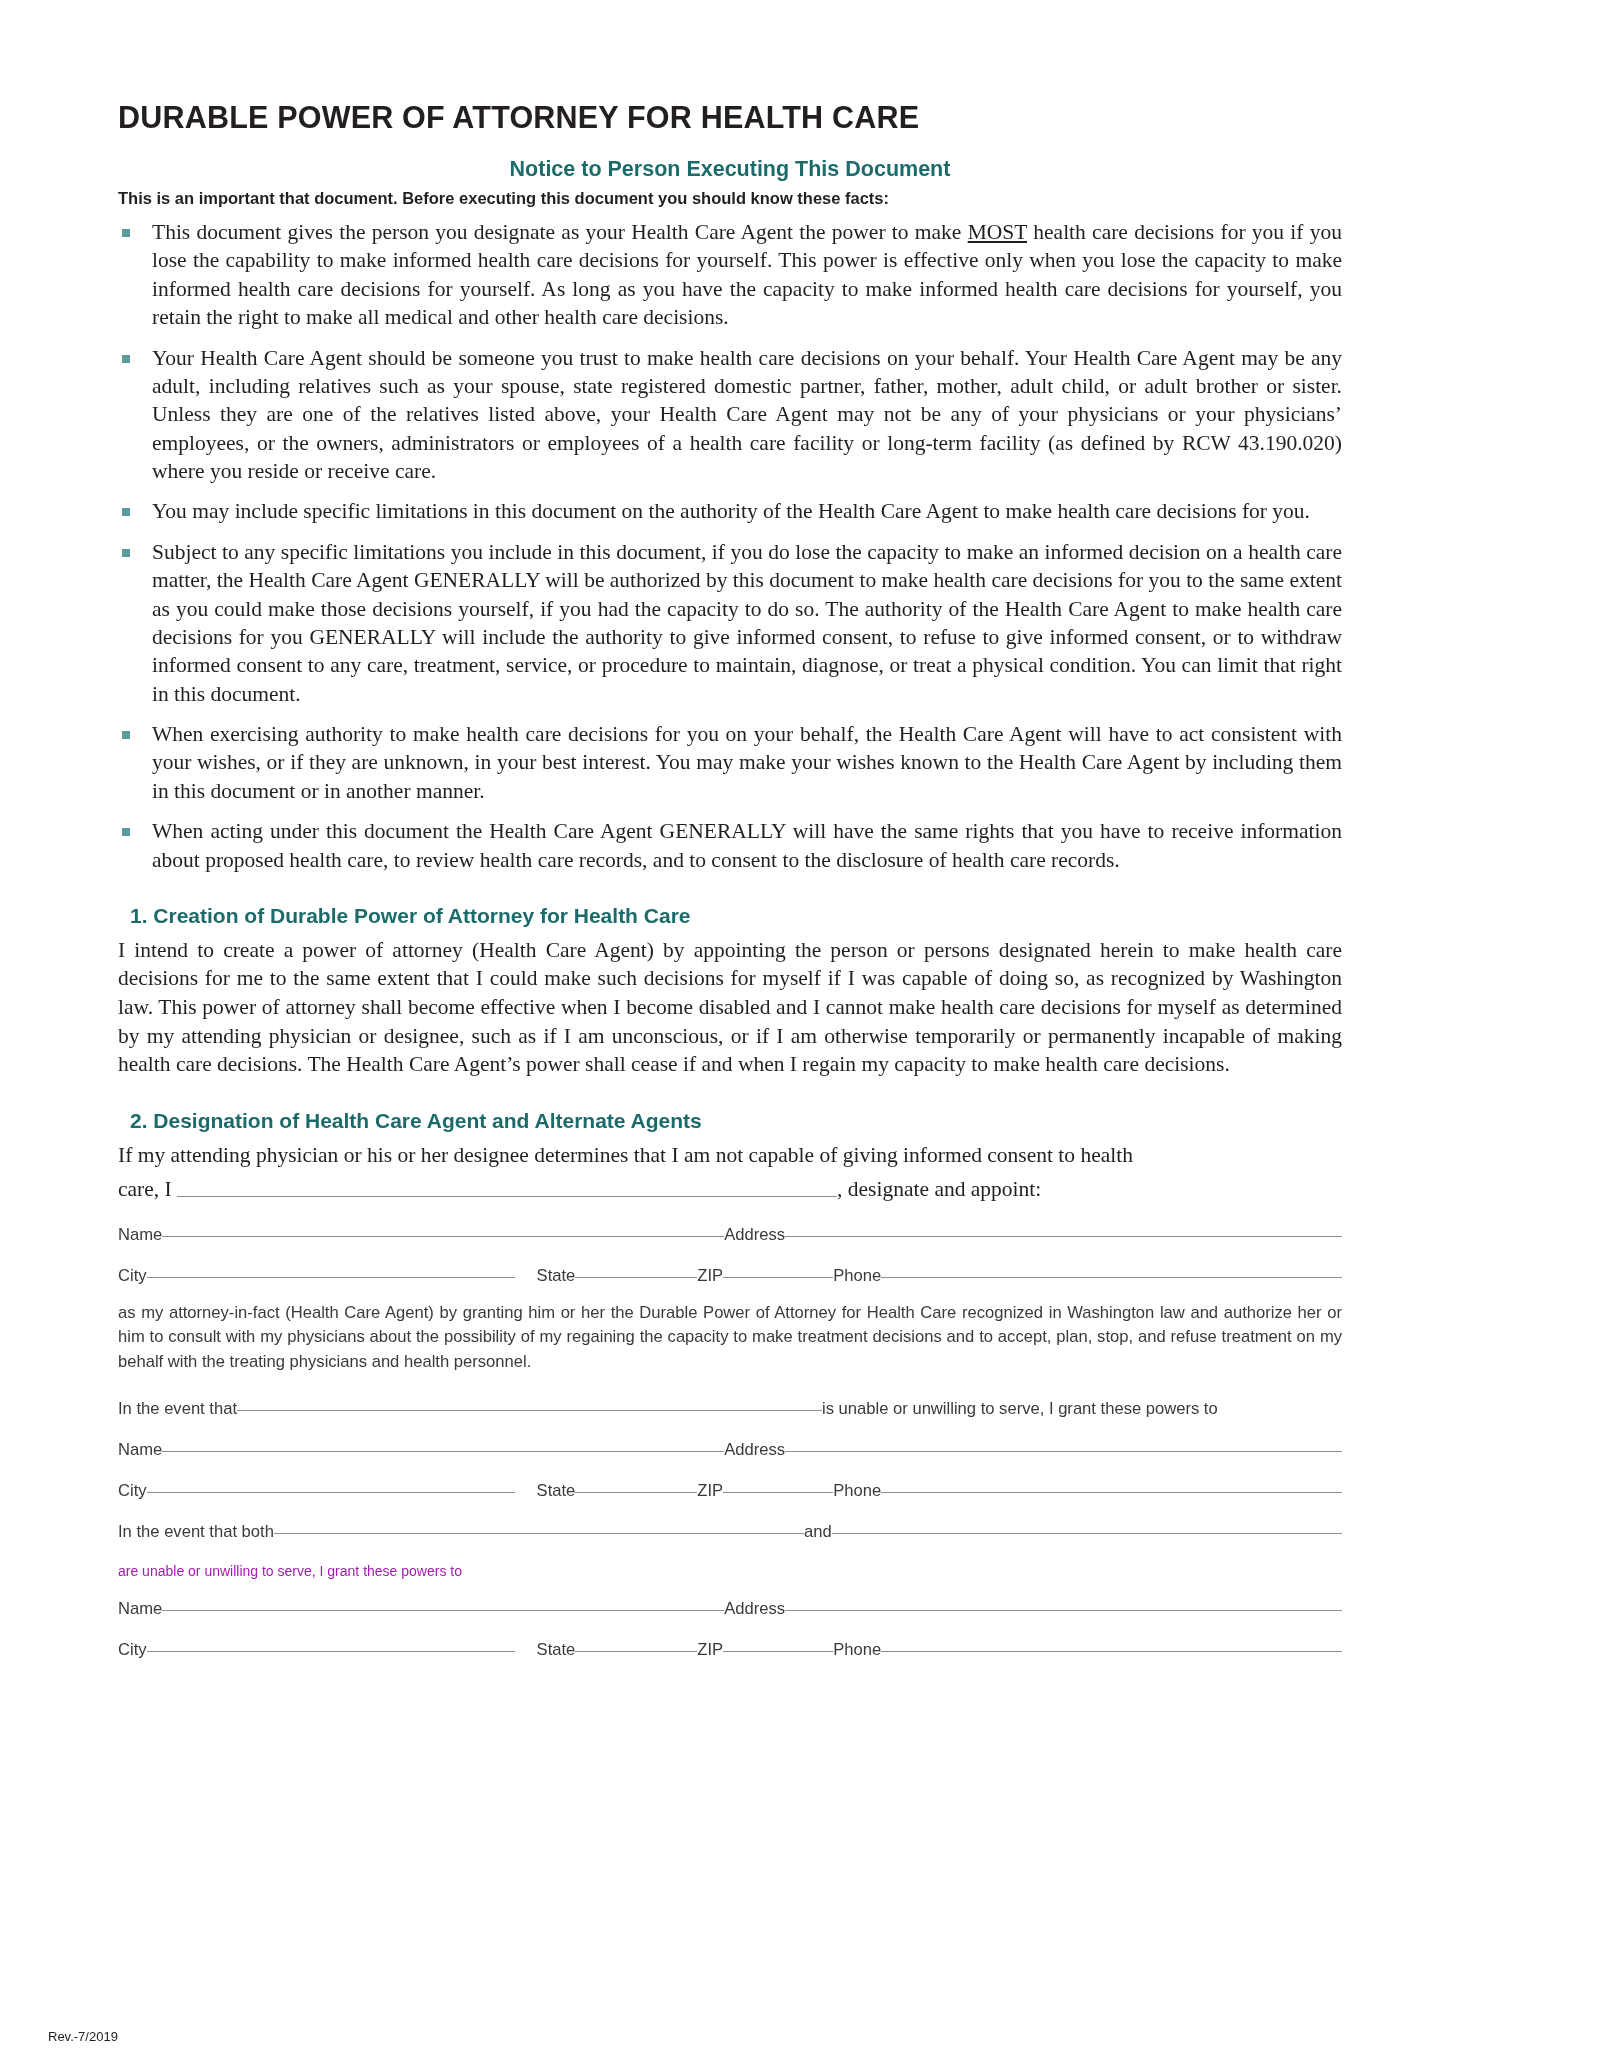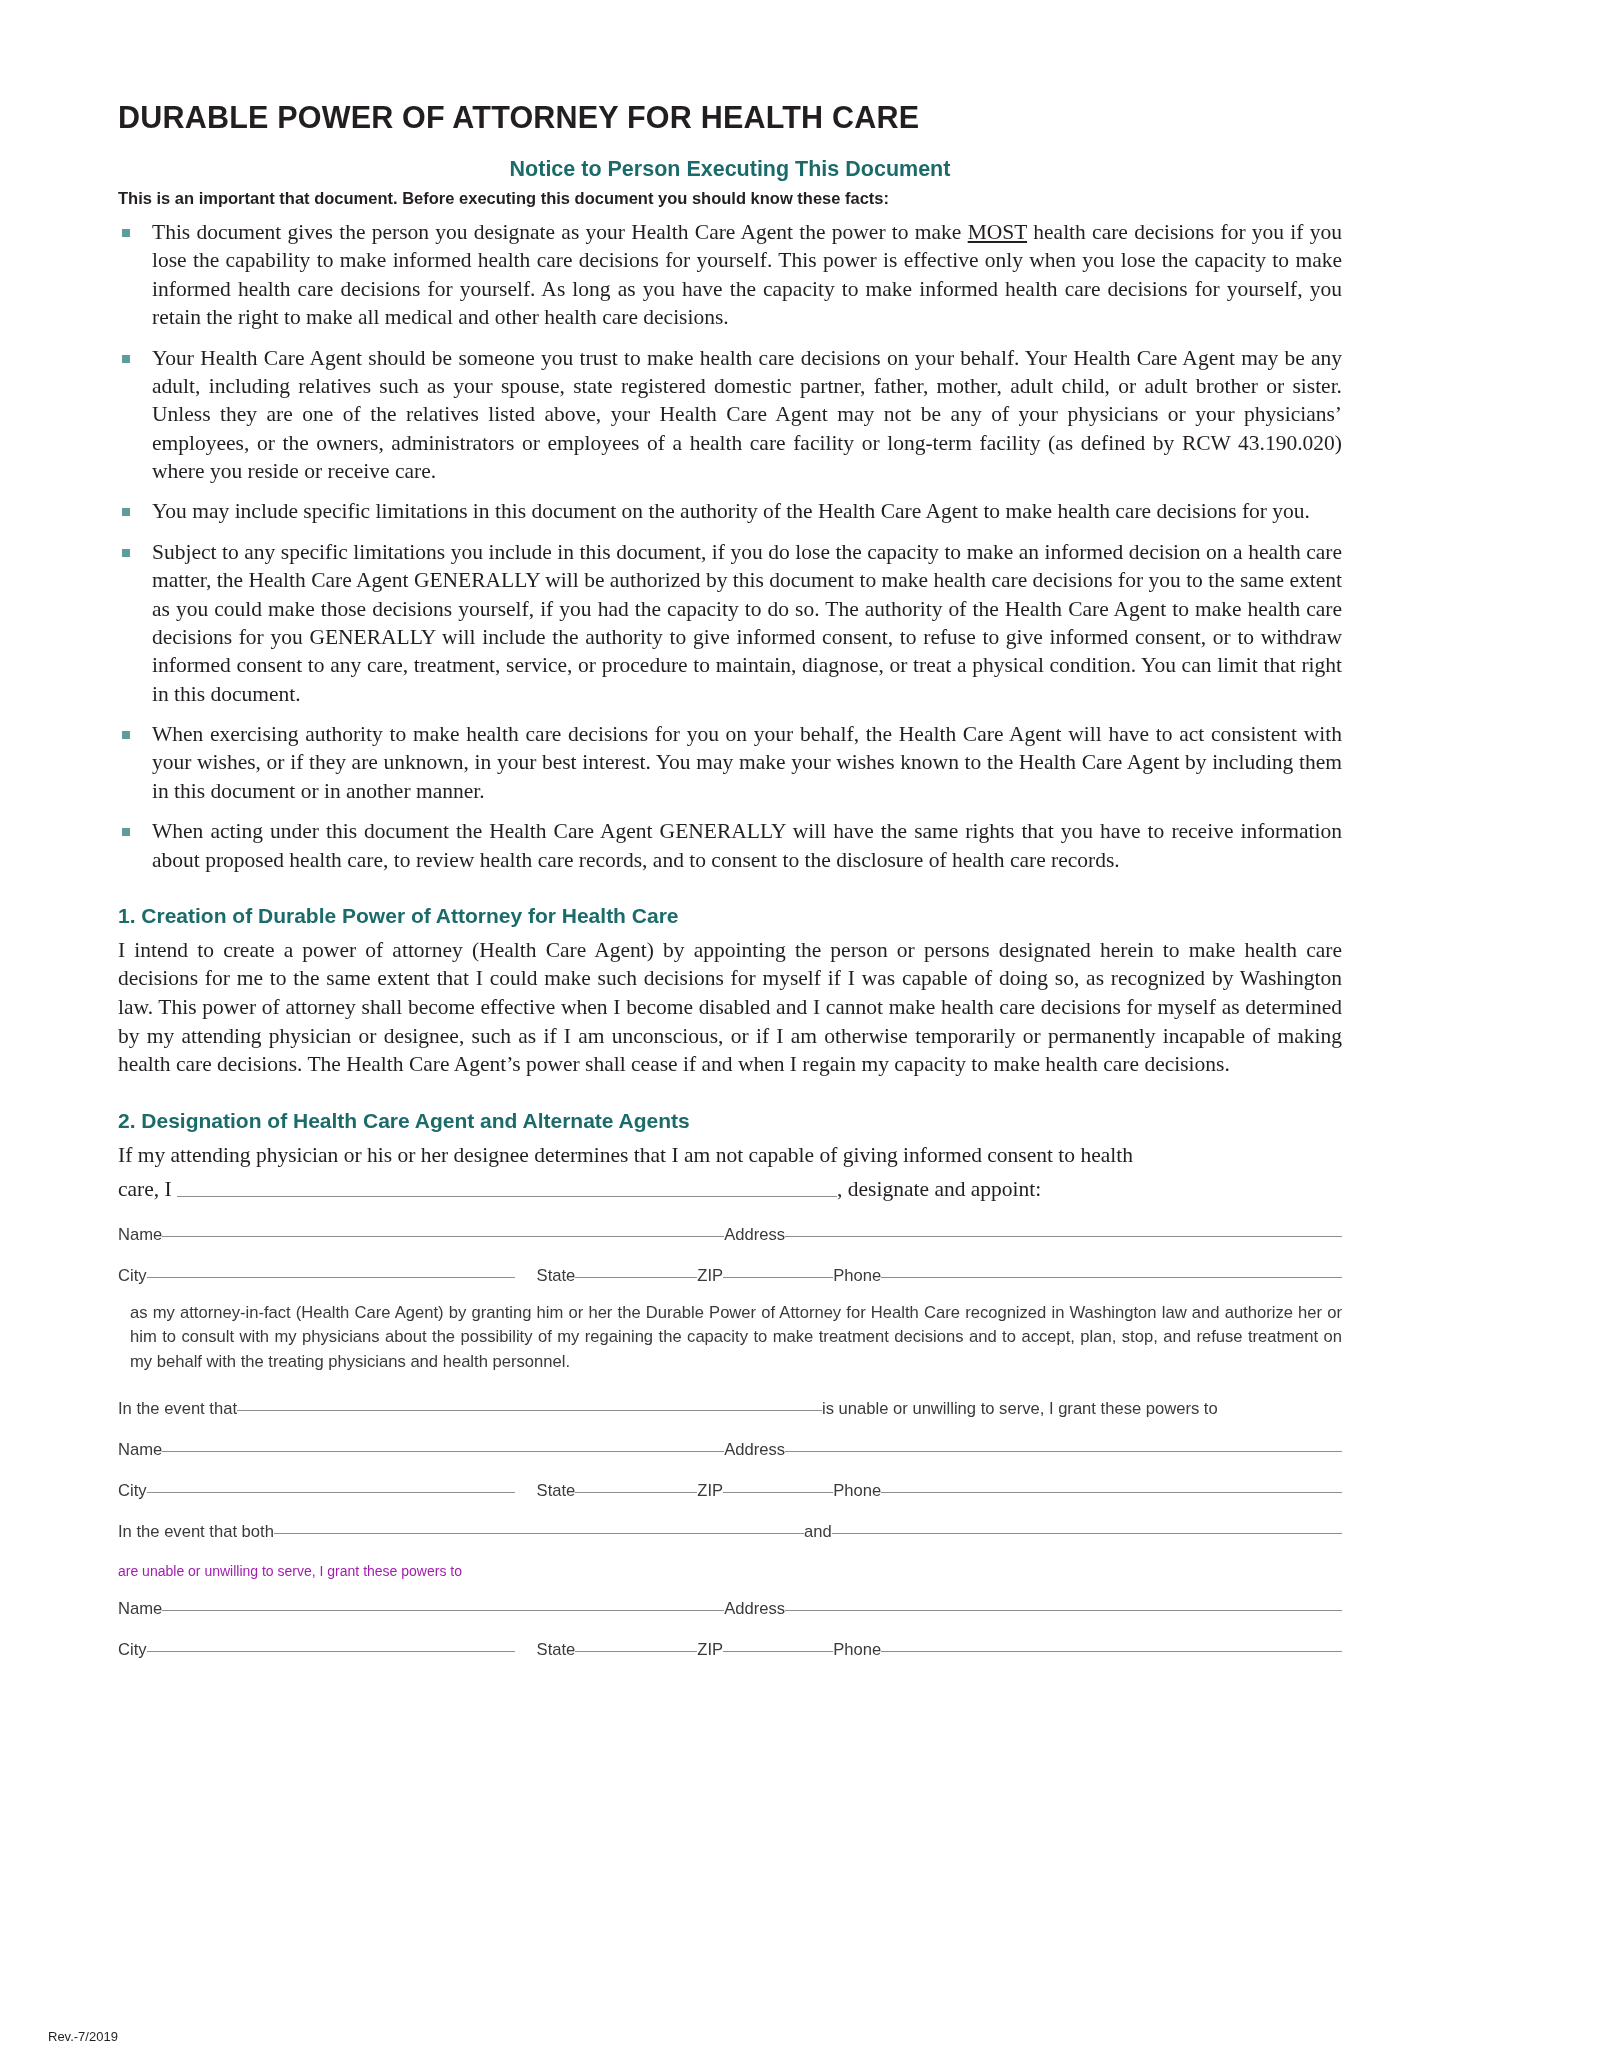--- a/index.html
+++ b/index.html
@@ -31,21 +31,21 @@
     font-size: 21.5px;
     color: #1c6b6b;
     margin: 0 0 7px 0;
     text-align: center;
   }
   .subsection-heading {
     font-family: "Liberation Sans", sans-serif;
     font-weight: bold;
     font-size: 21px;
     color: #1c6b6b;
-    margin: 30px 0 8px 0;
+    margin: 30px 0 8px 12px;
   }
   .lead-bold {
     font-family: "Liberation Sans", sans-serif;
     font-weight: bold;
     font-size: 16.5px;
     color: #231f20;
     margin: 0 0 10px 0;
   }
   ul.facts {
     list-style: none;
@@ -110,21 +110,21 @@
   .dash.w-city { flex: 0 0 368px; }
   .dash.w-state { flex: 0 0 122px; }
   .dash.w-zip { flex: 0 0 110px; }
   .dash.w-phone { flex: 1 1 auto; }
   .gap-md { width: 22px; flex: 0 0 22px; }
   .form-note {
     font-family: "Liberation Sans", sans-serif;
     font-size: 16.6px;
     line-height: 1.48;
     color: #3a3a3a;
-    margin: -6px 0 24px 12px;
+    margin: -6px 0 24px 0;
     text-align: justify;
   }
   .form-plain {
     font-family: "Liberation Sans", sans-serif;
     font-size: 14px;
     color: #a21caf;
     margin: 0 0 20px 0;
   }
   .footer {
     position: absolute;

